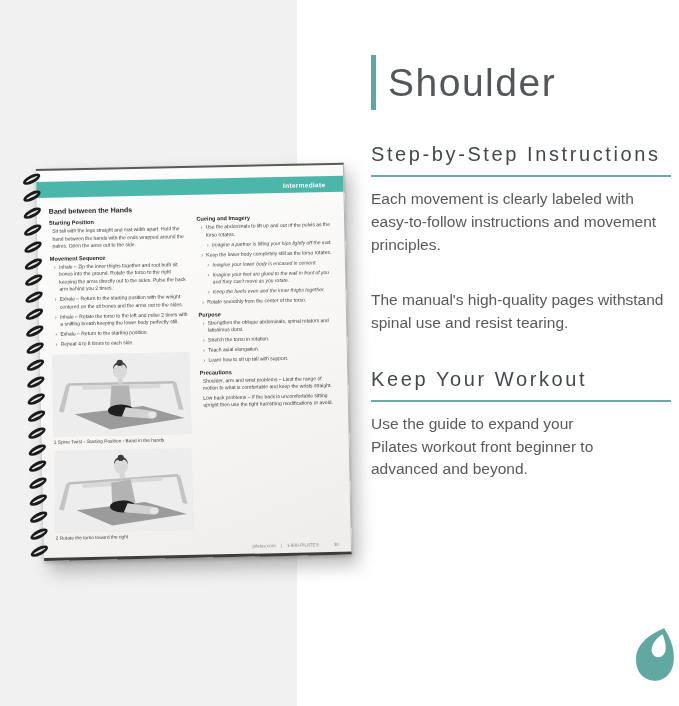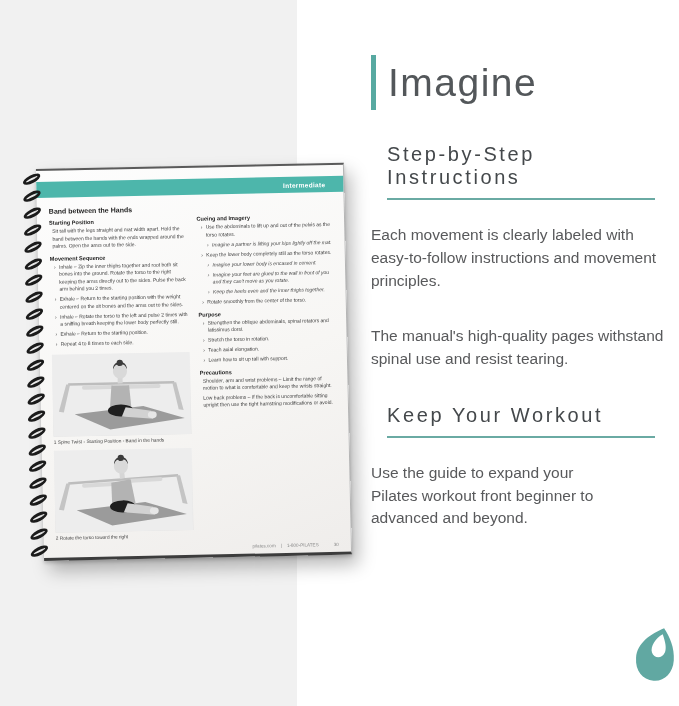--- a/index.html
+++ b/index.html
@@ -58,24 +58,24 @@
   }
 
   
   .features-panel{position:absolute;left:371px;top:0;width:300px;}
   .features-head{margin-top:55px;display:flex;align-items:stretch;}
   .features-bar{width:5px;height:55px;background:#57a9a1;margin-right:12px;}
   .features-title{font-size:39px;font-weight:400;color:#53575a;letter-spacing:1.5px;line-height:55px;}
   .section{margin-top:33px;}
   .section:first-of-type{margin-top:36px;}
   .section h3{
-    margin:16px;font-size:20px;font-weight:400;color:#44484b;letter-spacing:2.6px;
+    margin:0;font-size:20px;font-weight:400;color:#44484b;letter-spacing:2.6px;
     padding-bottom:9px;border-bottom:2px solid #6aaaa3;display:block;
   }
-  .section p{margin:24px 0 0 0;font-size:15.5px;color:#58595b;line-height:1.47;}
+  .section p{margin:11px 0 0 0;font-size:15.5px;color:#58595b;line-height:1.47;}
   .section.narrow p{max-width:248px;}
 
   
   .logo{position:absolute;right:2px;bottom:22px;width:46px;height:60px;}
 </style>
 </head>
 <body>
 
 <div class="gray-band"></div>
 
@@ -246,21 +246,21 @@
       <div class="coil"></div>
       <div class="coil"></div>
       <div class="coil"></div>
       <div class="coil"></div>
     </div>
 </div>
 
 <div class="features-panel">
   <div class="features-head">
     <div class="features-bar"></div>
-    <div class="features-title">Imagine</div>
+    <div class="features-title">Shoulder</div>
   </div>
 
   <div class="section">
     <h3>Step-by-Step Instructions</h3>
     <p>Each movement is clearly labeled with easy-to-follow instructions and movement principles.</p>
   </div>
 
   <div class="section">
     <p>The manual's high-quality pages withstand spinal use and resist tearing.</p>
   </div>

